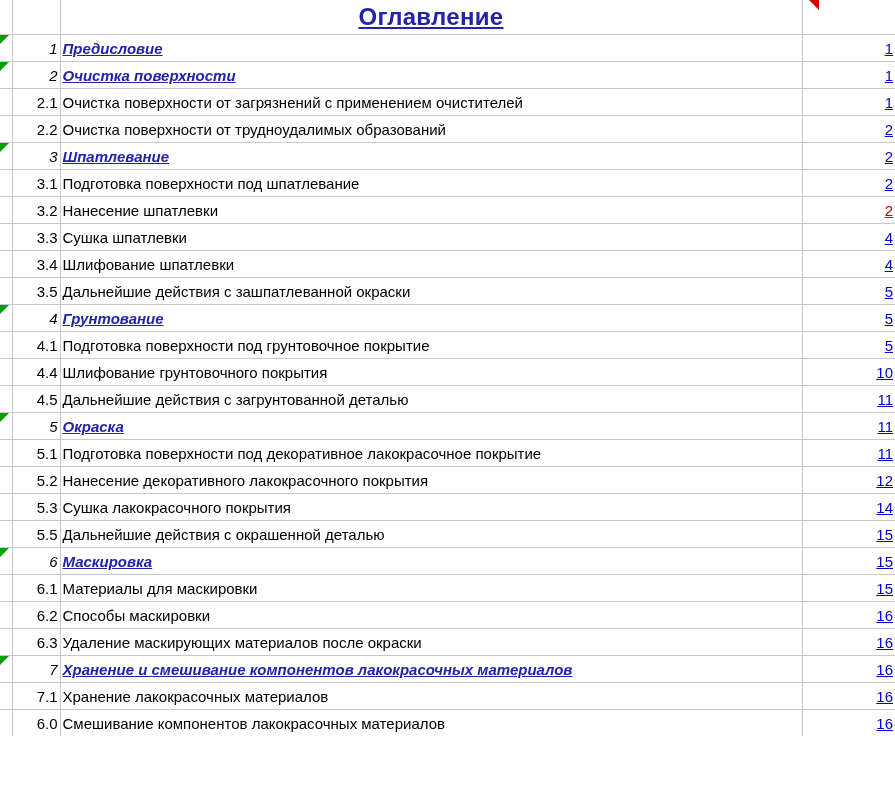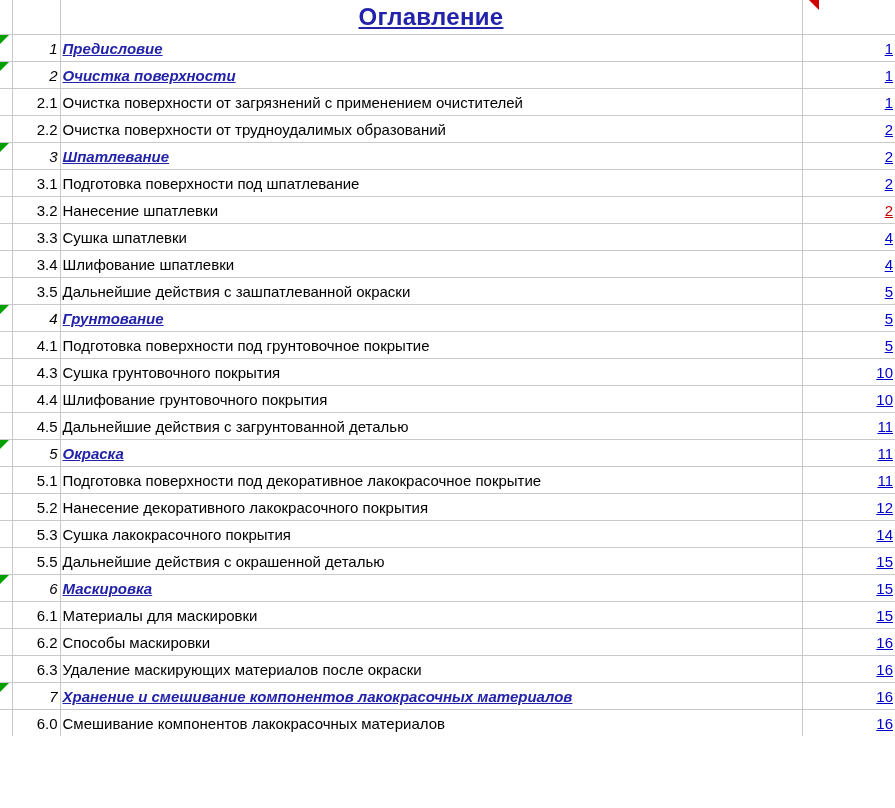--- a/index.html
+++ b/index.html
@@ -227,26 +227,20 @@
           <td class="page"><span class="pagelink">5</span></td>
         </tr>
         <tr class="lvl2">
           <td class="mark"></td>
           <td class="num"><span class="t">4.1</span></td>
           <td class="title"><span class="t">Подготовка поверхности под  грунтовочное покрытие</span></td>
           <td class="page"><span class="pagelink">5</span></td>
         </tr>
         <tr class="lvl2">
           <td class="mark"></td>
-          <td class="num"><span class="t">4.3</span></td>
-          <td class="title"><span class="t">Сушка грунтовочного покрытия</span></td>
-          <td class="page"><span class="pagelink">10</span></td>
-        </tr>
-        <tr class="lvl2">
-          <td class="mark"></td>
           <td class="num"><span class="t">4.4</span></td>
           <td class="title"><span class="t">Шлифование грунтовочного покрытия</span></td>
           <td class="page"><span class="pagelink">10</span></td>
         </tr>
         <tr class="lvl2">
           <td class="mark"></td>
           <td class="num"><span class="t">4.5</span></td>
           <td class="title"><span class="t">Дальнейшие действия с загрунтованной деталью</span></td>
           <td class="page"><span class="pagelink">11</span></td>
         </tr>
@@ -307,20 +301,26 @@
           <td class="num"><span class="t">6.3</span></td>
           <td class="title"><span class="t">Удаление маскирующих материалов после окраски</span></td>
           <td class="page"><span class="pagelink">16</span></td>
         </tr>
         <tr class="lvl1">
           <td class="mark">
             <span class="tri"></span>
           </td>
           <td class="num"><span class="t">7</span></td>
           <td class="title"><span class="t">Хранение и смешивание компонентов лакокрасочных материалов</span></td>
+          <td class="page"><span class="pagelink">16</span></td>
+        </tr>
+        <tr class="lvl2">
+          <td class="mark"></td>
+          <td class="num"><span class="t">7.1</span></td>
+          <td class="title"><span class="t">Хранение лакокрасочных материалов</span></td>
           <td class="page"><span class="pagelink">16</span></td>
         </tr>
         <tr class="lvl2 lastrow">
           <td class="mark"></td>
           <td class="num"><span class="t">6.0</span></td>
           <td class="title"><span class="t">Смешивание компонентов лакокрасочных материалов</span></td>
           <td class="page"><span class="pagelink">16</span></td>
         </tr>
       </tbody>
   </table>

